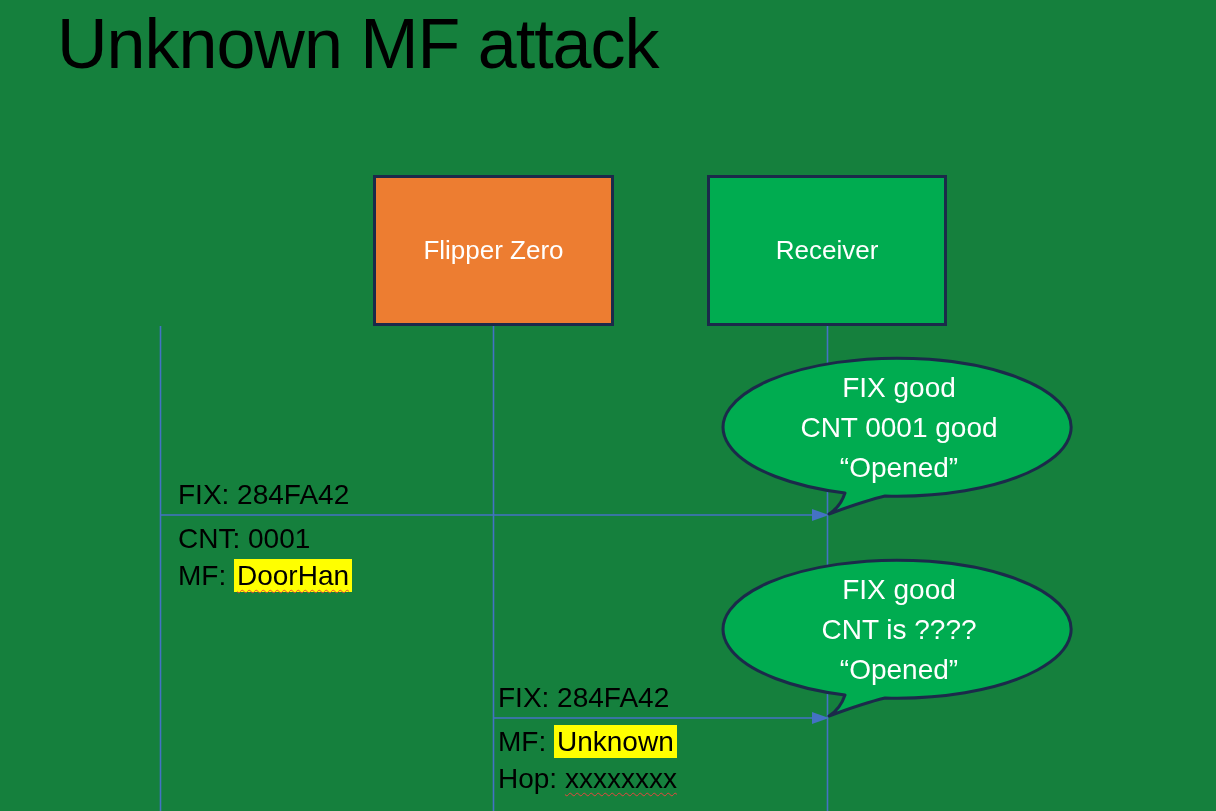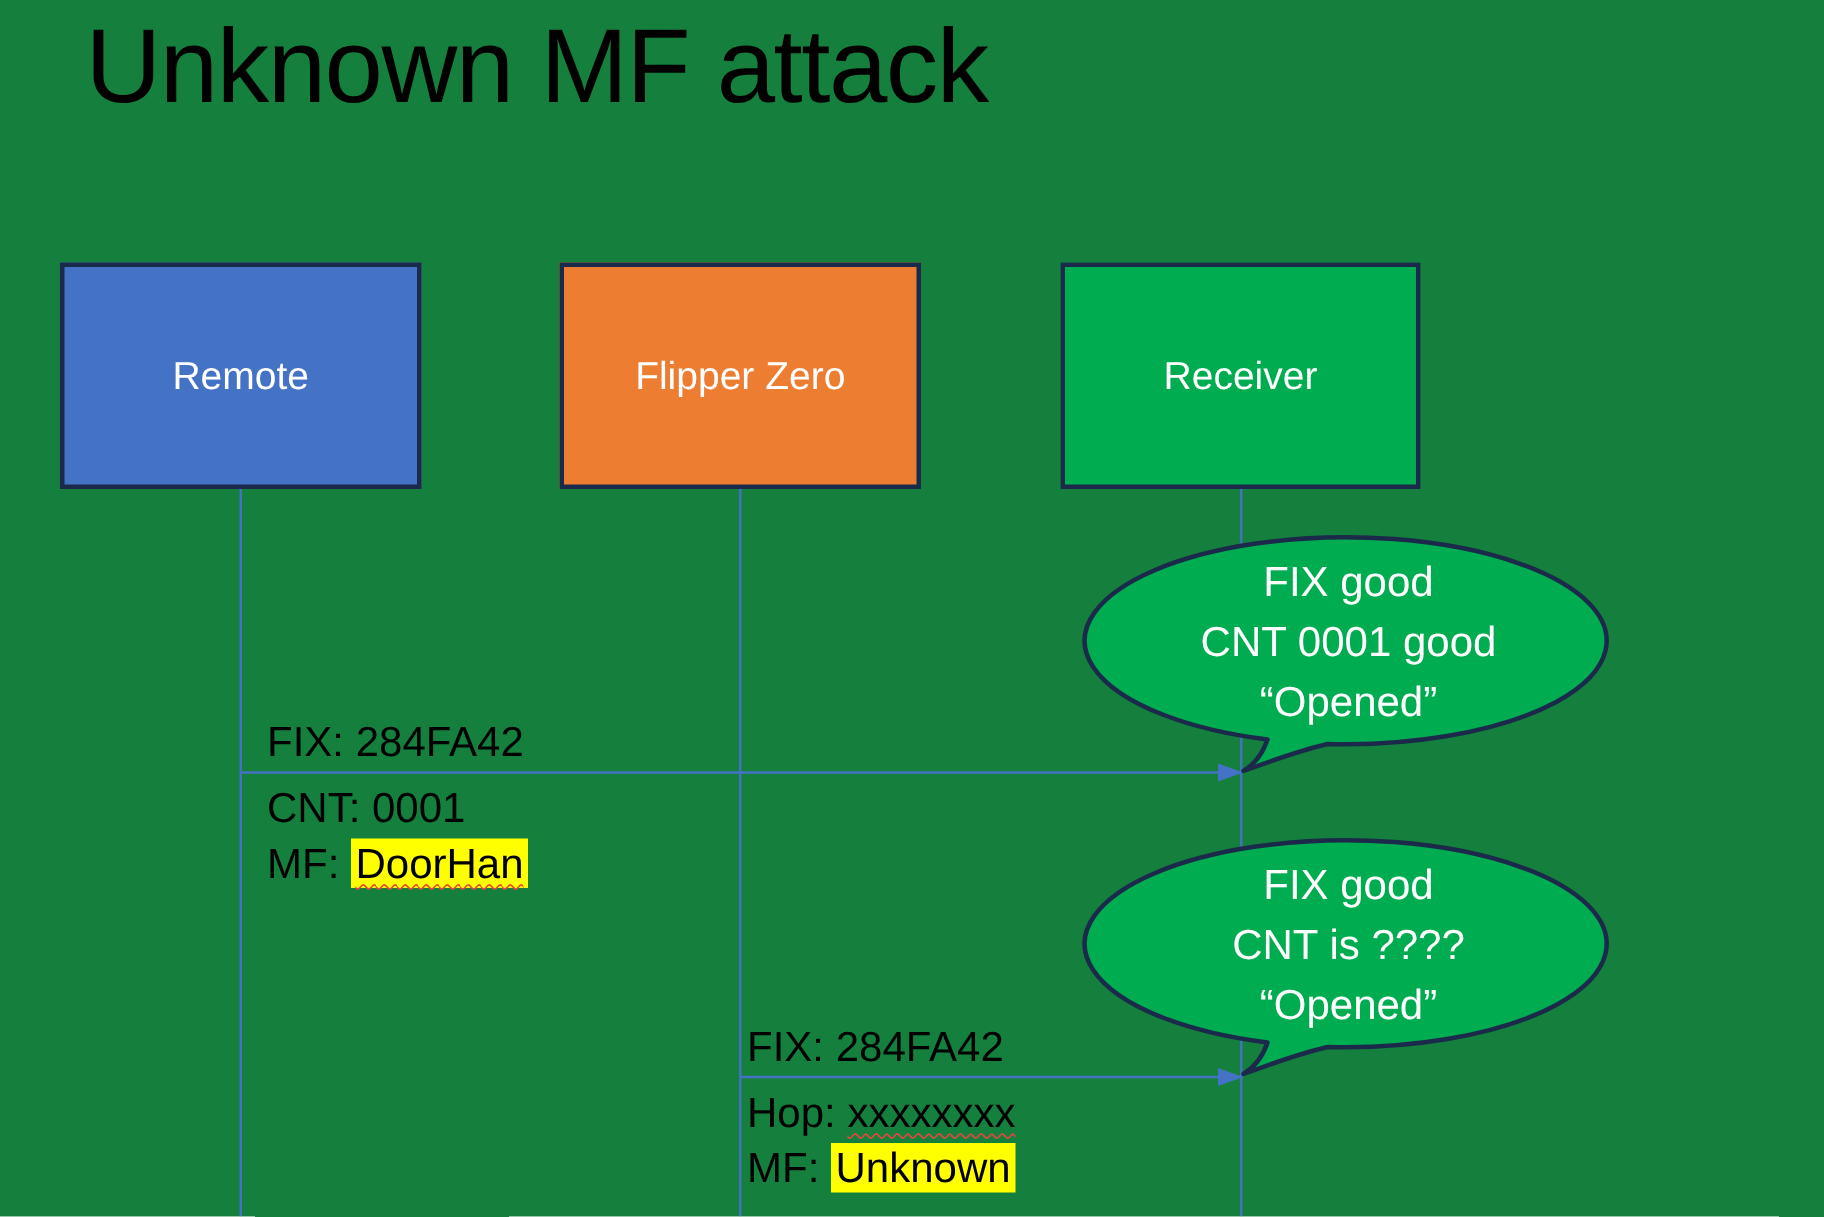--- a/index.html
+++ b/index.html
@@ -110,44 +110,41 @@
              C 842 502 837 509 829 514
              C 848 507 868 500 885 496
              A 174 69 0 1 0 845 493 Z" fill="#00ac50" stroke="#1b2a4a" stroke-width="3" stroke-linejoin="round"></path>
 
     <path d="M 845 695
              C 842 704 837 711 829 716
              C 848 709 868 702 885 698
              A 174 69 0 1 0 845 695 Z" fill="#00ac50" stroke="#1b2a4a" stroke-width="3" stroke-linejoin="round"></path>
   </svg>
 
-  <div class="actor actor-remote">
-    <span>Remote</span>
-  </div>
   <div class="actor actor-receiver">
     <span>Receiver</span>
   </div>
   <div class="actor actor-flipper">
     <span>Flipper Zero</span>
   </div>
 
   <div class="msg-label msg1-above">
     <span>FIX: 284FA42</span>
   </div>
   <div class="msg-label msg1-below">
     <div>CNT: 0001</div>
     <div><span>MF: </span><span class="highlight squiggle">DoorHan</span></div>
   </div>
 
   <div class="msg-label msg2-above">
     <span>FIX: 284FA42</span>
   </div>
   <div class="msg-label msg2-below">
+    <div><span>MF: </span><span class="highlight">Unknown</span></div>
     <div><span>Hop: </span><span class="squiggle">xxxxxxxx</span></div>
-    <div><span>MF: </span><span class="highlight">Unknown</span></div>
   </div>
 
   <div class="callout-text callout1-text">
     <div>FIX good</div>
     <div>CNT 0001 good</div>
     <div>“Opened”</div>
   </div>
   <div class="callout-text callout2-text">
     <div>FIX good</div>
     <div>CNT is ????</div>

